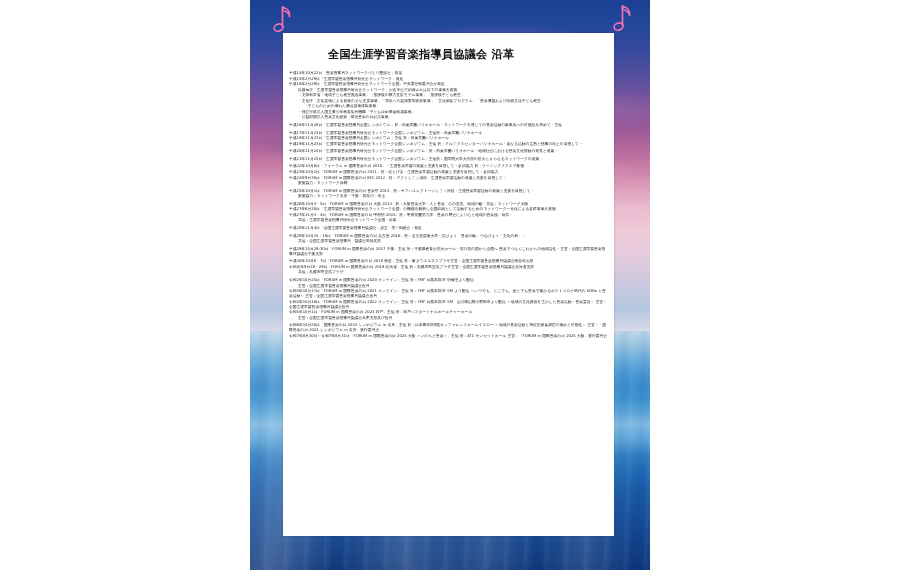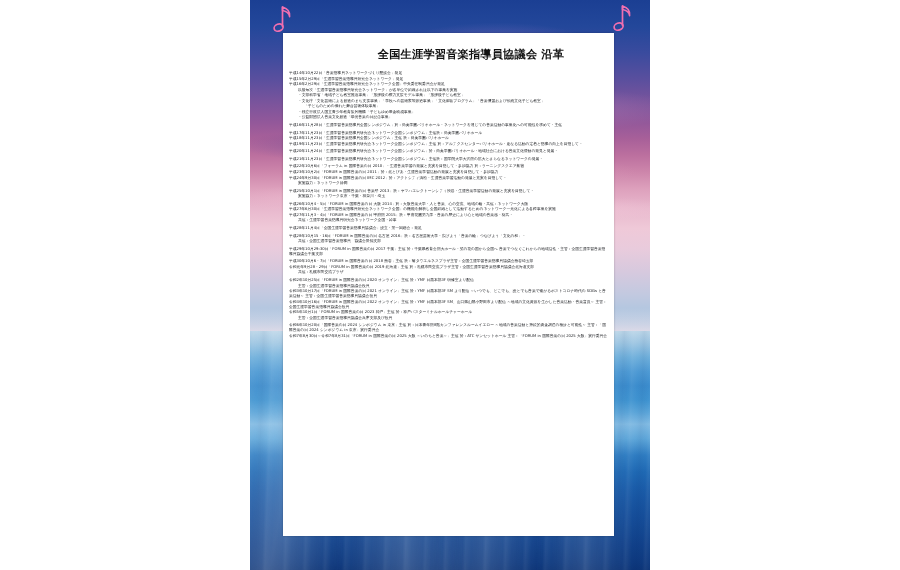--- a/index.html
+++ b/index.html
@@ -127,21 +127,20 @@
     left: 283px;
     top: 33px;
     width: 331px;
     height: 503px;
     background: #ffffff;
     box-shadow: 0 0 2px rgba(0,0,0,0.25);
     overflow: hidden;
   }
 
   #doc-title {
-    text-align: center;
     font-size: 11.2px;
     font-weight: bold;
     color: #121212;
     letter-spacing: 0.2px;
     margin: 14px 0 9px 0;
     font-family: "DejaVu Sans", "Liberation Sans", sans-serif;
     padding-left: 45px;
   }
 
   #entries {

